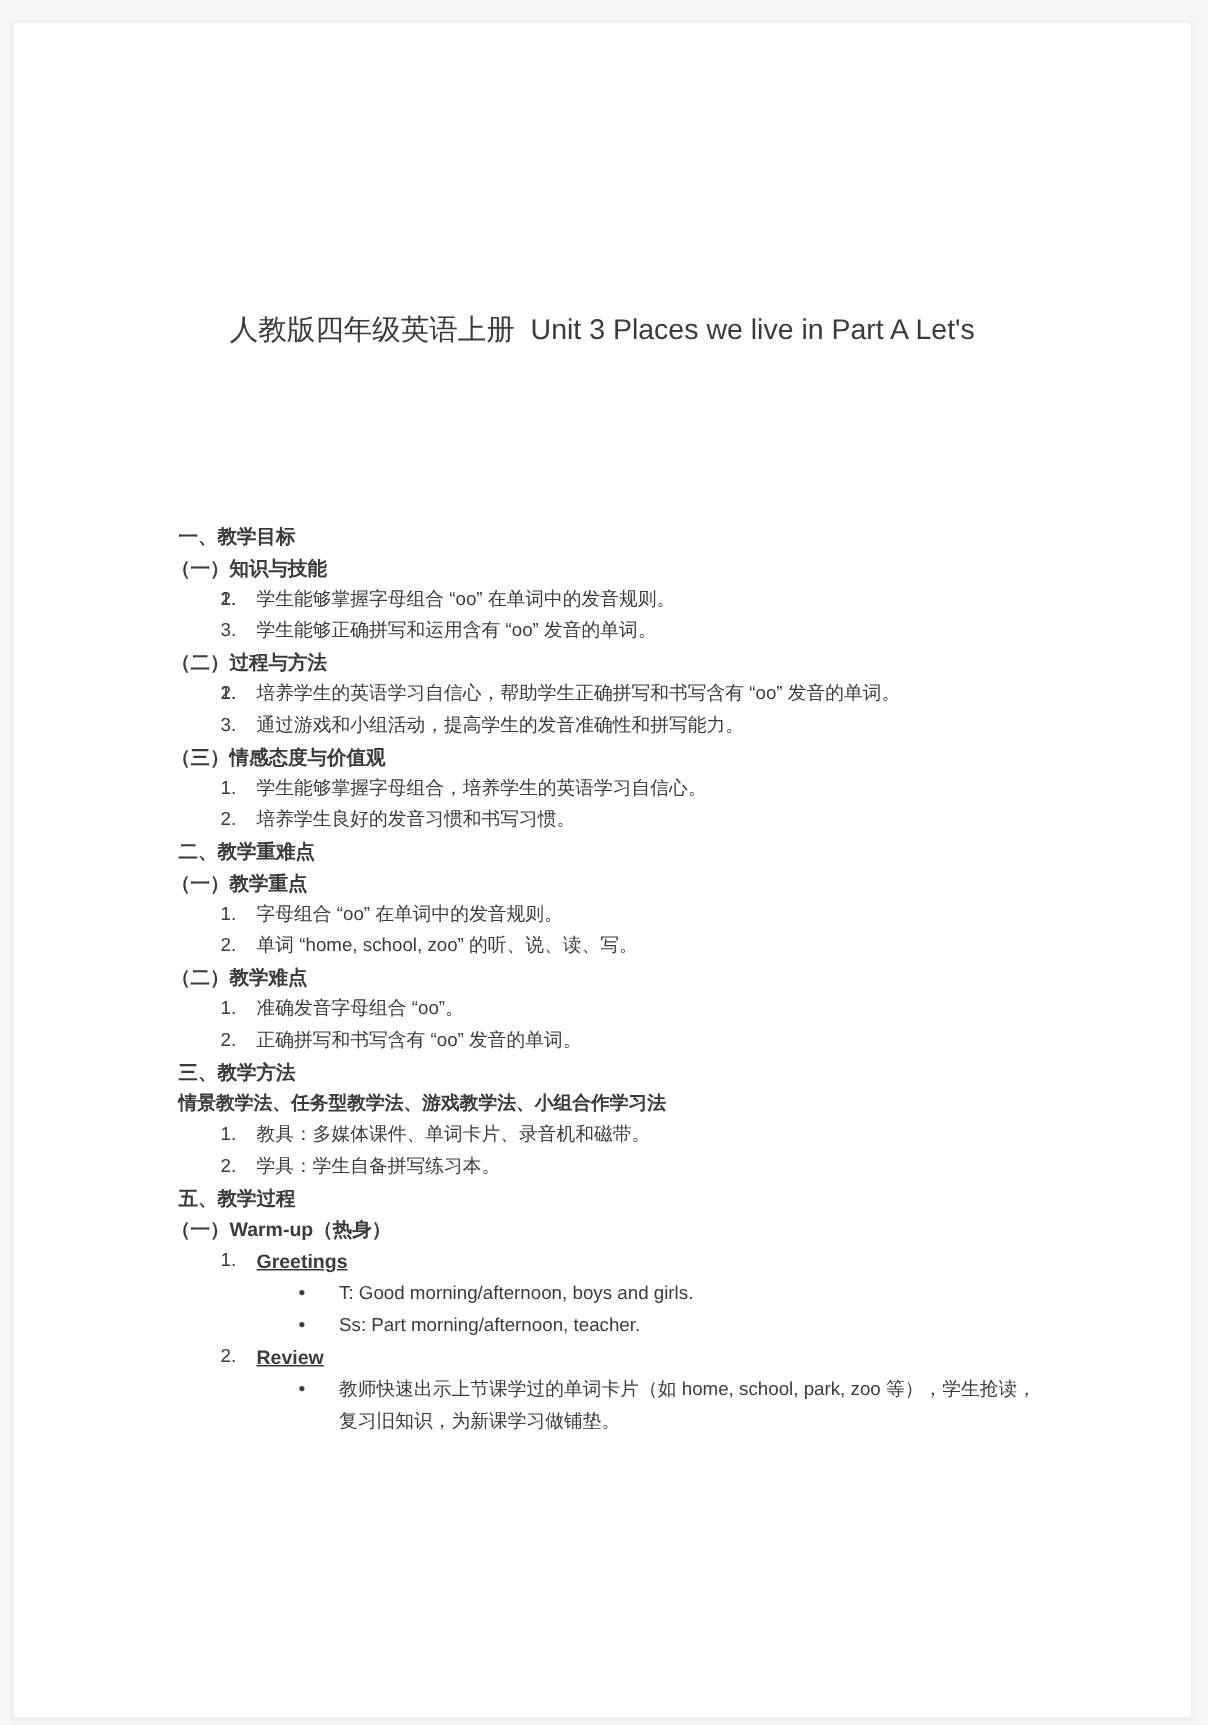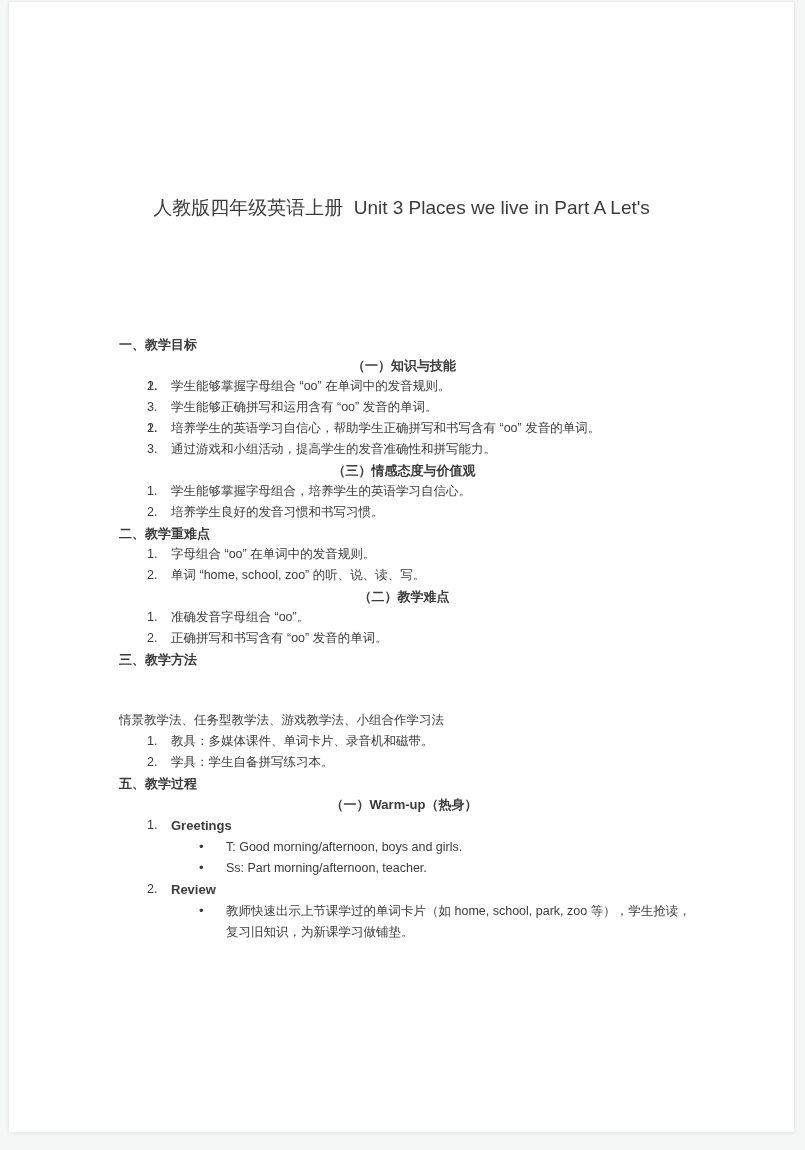--- a/index.html
+++ b/index.html
@@ -13,21 +13,21 @@
   }
   .canvas {
     position: relative;
     width: 805px;
     height: 1150px;
     background: #f5f6f6;
   }
   .page {
     position: absolute;
     left: 8px;
-    top: 1px;
+    top: 14px;
     width: 787px;
     height: 1132px;
     background: #ffffff;
     border: 1px solid #ececec;
     box-shadow: 0 1px 3px rgba(0,0,0,0.05);
     box-sizing: border-box;
     color: #3b3b3b;
   }
   .doc-title {
     margin-top: 86px;
@@ -45,39 +45,38 @@
     color: #3b3b3b;
   }
   .sec {
     font-weight: bold;
     font-size: 13px;
   }
   .sub {
     font-weight: bold;
     font-size: 13px;
     margin-left: -5px;
-    text-align: center;
   }
   .plain {
-    font-weight: 400;
-    margin-top: 40px;
+    font-weight: 700;
   }
   .num {
     position: relative;
     padding-left: 52px;
   }
   .num .marker {
     position: absolute;
     left: 28px;
     top: 0;
     font-weight: 400;
   }
   .num .txt.bold {
     font-weight: bold;
     font-size: 13px;
+    text-decoration: underline;
   }
   .bullet {
     position: relative;
     padding-left: 107px;
     max-width: 470px;
   }
   .bullet .dot {
     position: absolute;
     left: 80px;
     top: -1px;
@@ -91,27 +90,29 @@
   <div class="page">
     <div class="doc-title">
       <div>人教版四年级英语上册  Unit 3 Places we live in Part A Let's</div>
     </div>
     <div class="doc-content">
         <div class="sec">一、教学目标</div>
         <div class="sub">（一）知识与技能</div>
         <div class="num"><span class="marker">1.</span></div>
         <div class="num"><span class="marker">2.</span><span class="txt">学生能够掌握字母组合 “oo” 在单词中的发音规则。</span></div>
         <div class="num"><span class="marker">3.</span><span class="txt">学生能够正确拼写和运用含有 “oo” 发音的单词。</span></div>
+        <div class="sub">（二）过程与方法</div>
         <div class="num"><span class="marker">1.</span></div>
         <div class="num"><span class="marker">2.</span><span class="txt">培养学生的英语学习自信心，帮助学生正确拼写和书写含有 “oo” 发音的单词。</span></div>
         <div class="num"><span class="marker">3.</span><span class="txt">通过游戏和小组活动，提高学生的发音准确性和拼写能力。</span></div>
         <div class="sub">（三）情感态度与价值观</div>
         <div class="num"><span class="marker">1.</span><span class="txt">学生能够掌握字母组合，培养学生的英语学习自信心。</span></div>
         <div class="num"><span class="marker">2.</span><span class="txt">培养学生良好的发音习惯和书写习惯。</span></div>
         <div class="sec">二、教学重难点</div>
+        <div class="sub">（一）教学重点</div>
         <div class="num"><span class="marker">1.</span><span class="txt">字母组合 “oo” 在单词中的发音规则。</span></div>
         <div class="num"><span class="marker">2.</span><span class="txt">单词 “home, school, zoo” 的听、说、读、写。</span></div>
         <div class="sub">（二）教学难点</div>
         <div class="num"><span class="marker">1.</span><span class="txt">准确发音字母组合 “oo”。</span></div>
         <div class="num"><span class="marker">2.</span><span class="txt">正确拼写和书写含有 “oo” 发音的单词。</span></div>
         <div class="sec">三、教学方法</div>
         <div class="plain">情景教学法、任务型教学法、游戏教学法、小组合作学习法</div>
         <div class="num"><span class="marker">1.</span><span class="txt">教具：多媒体课件、单词卡片、录音机和磁带。</span></div>
         <div class="num"><span class="marker">2.</span><span class="txt">学具：学生自备拼写练习本。</span></div>
         <div class="sec">五、教学过程</div>

